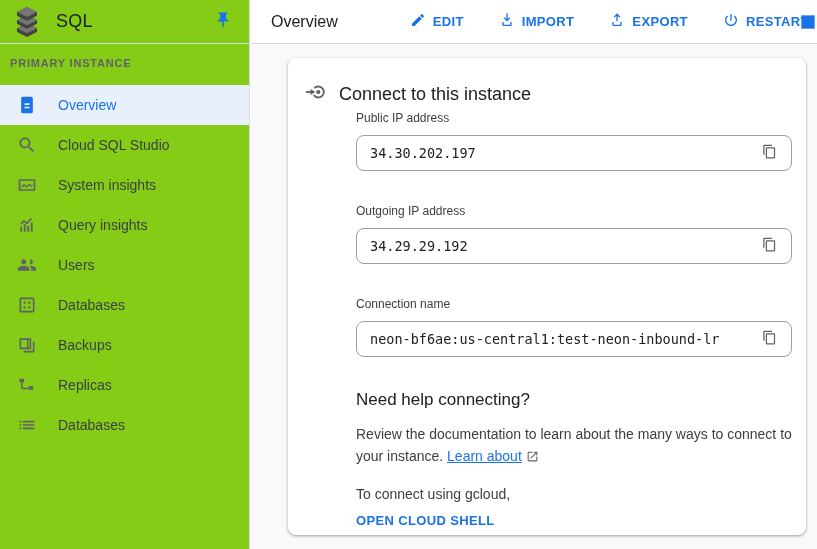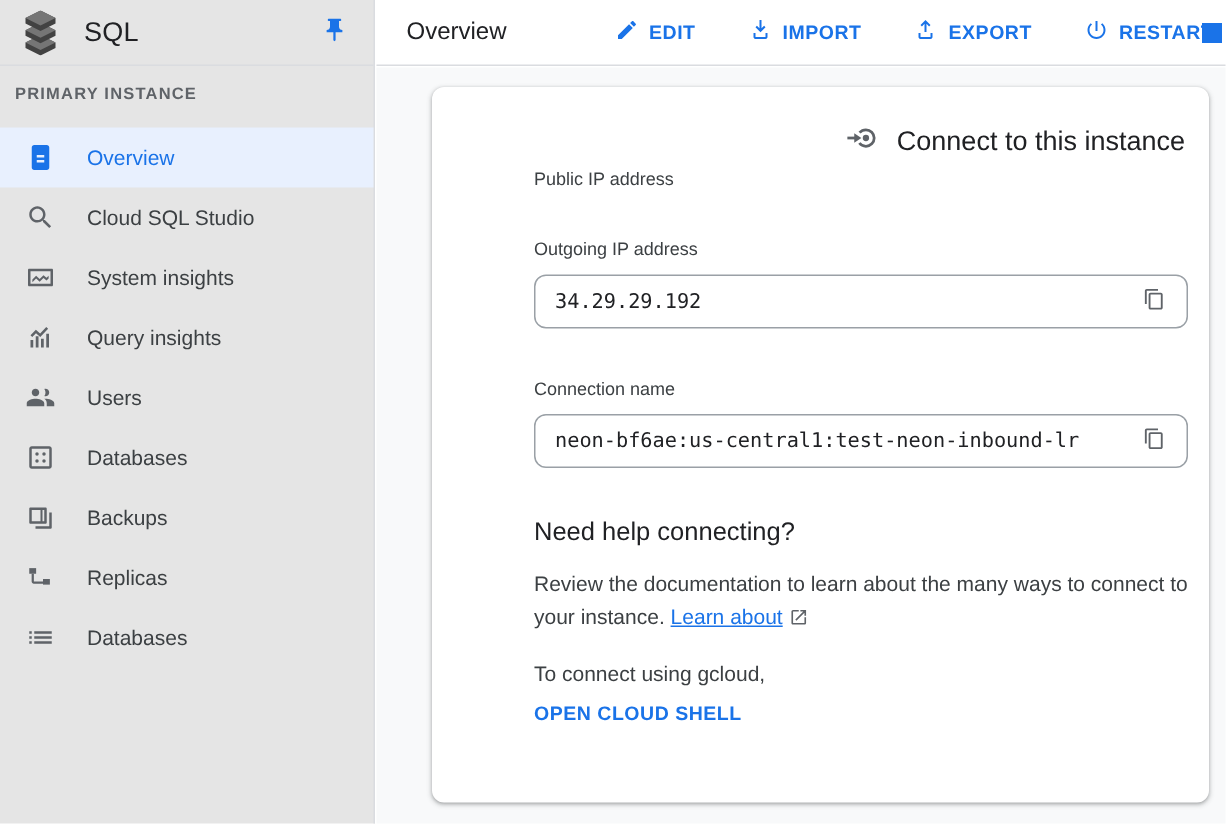--- a/index.html
+++ b/index.html
@@ -6,21 +6,21 @@
   html,body { width:817px; height:549px; }
   body {
     font-family:"Liberation Sans", sans-serif;
     background:#fff; color:#202124;
     position:relative; overflow:hidden;
   }
 
   
   .sidebar {
     position:absolute; left:0; top:0; width:250px; height:549px;
-    background:#e5e5e5; border-right:1px solid #dadce0;
+    background:#84cc16; border-right:1px solid #dadce0;
   }
   .sidebar-header {
     height:44px; border-bottom:1px solid #dadce0;
     display:flex; align-items:center; padding:0 14px 0 12px;
   }
   .product-logo { width:30px; height:32px; display:flex; align-items:center; justify-content:center; }
   .product-title { font-size:18px; color:#202124; margin-left:14px; letter-spacing:.2px; }
   .pin-btn { margin-left:auto; width:24px; height:24px; border:none; background:none; cursor:pointer;
     display:flex; align-items:center; justify-content:center; }
   .section-label {
@@ -57,21 +57,21 @@
   
   .main {
     position:absolute; left:251px; top:45px; width:566px; height:504px;
     background:#f8f9fa;
   }
   .card {
     position:absolute; left:37px; top:13px; width:518px; height:477px;
     background:#fff; border-radius:8px;
     box-shadow:0 1px 2px rgba(60,64,67,.30), 0 1px 3px 1px rgba(60,64,67,.15);
   }
-  .card-header { display:flex; align-items:center; gap:12px; padding:23px 16px 0 17px;justify-content:flex-end; }
+  .card-header { display:flex; align-items:center; gap:12px; padding:23px 16px 0 17px; }
   .card-header svg { fill:#5f6368; }
   .card-title { font-size:18px; color:#202124; }
   .card-body { padding:4px 14px 0 68px; }
   .field { margin-bottom:33px; }
   .field-label { font-size:12px; color:#3c4043; line-height:14px; margin-bottom:10px; }
   .value-box {
     height:36px; border:1px solid #9aa0a6; border-radius:8px;
     display:flex; align-items:center; padding:0 8px 0 13px; background:#fff;
   }
   .value-text {
@@ -281,20 +281,30 @@
           <rect x="1" y="11" width="6" height="2"></rect>
           <path d="M6 8.6L11.2 12 6 15.4z"></path>
         </svg>
       </span>
       <span class="card-title">Connect to this instance</span>
     </div>
 
     <div class="card-body">
       <div class="field">
         <div class="field-label">Public IP address</div>
+        <div class="value-box">
+          <span class="value-text">34.30.202.197</span>
+          <button class="copy-btn">
+            <span>
+              <svg width="15" height="15" viewBox="0 0 24 24">
+                <path d="M16 1H4c-1.1 0-2 .9-2 2v14h2V3h12V1zm3 4H8c-1.1 0-2 .9-2 2v14c0 1.1.9 2 2 2h11c1.1 0 2-.9 2-2V7c0-1.1-.9-2-2-2zm0 16H8V7h11v14z"></path>
+              </svg>
+            </span>
+          </button>
+        </div>
       </div>
 
       <div class="field">
         <div class="field-label">Outgoing IP address</div>
         <div class="value-box">
           <span class="value-text">34.29.29.192</span>
           <button class="copy-btn">
             <span>
               <svg width="15" height="15" viewBox="0 0 24 24">
                 <path d="M16 1H4c-1.1 0-2 .9-2 2v14h2V3h12V1zm3 4H8c-1.1 0-2 .9-2 2v14c0 1.1.9 2 2 2h11c1.1 0 2-.9 2-2V7c0-1.1-.9-2-2-2zm0 16H8V7h11v14z"></path>

